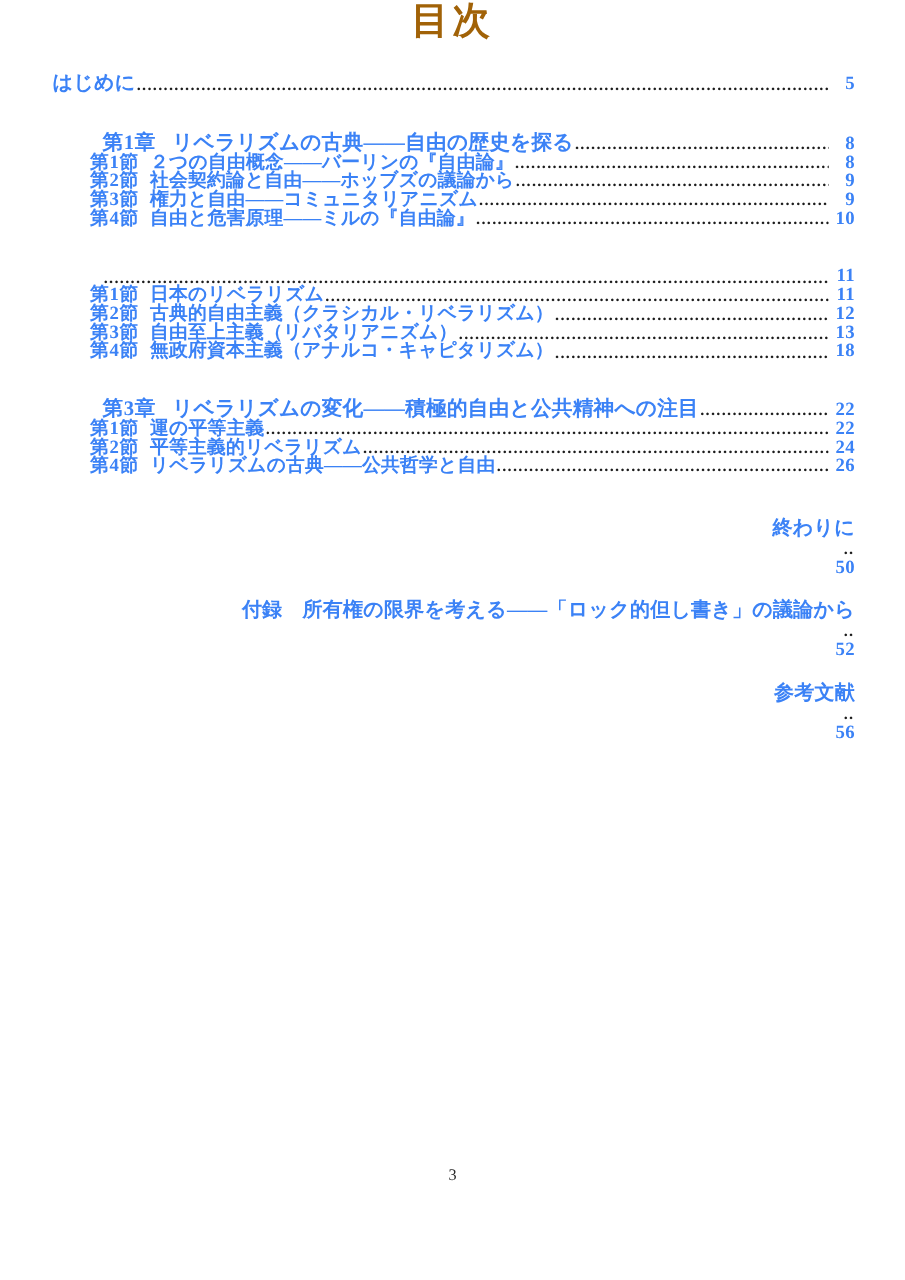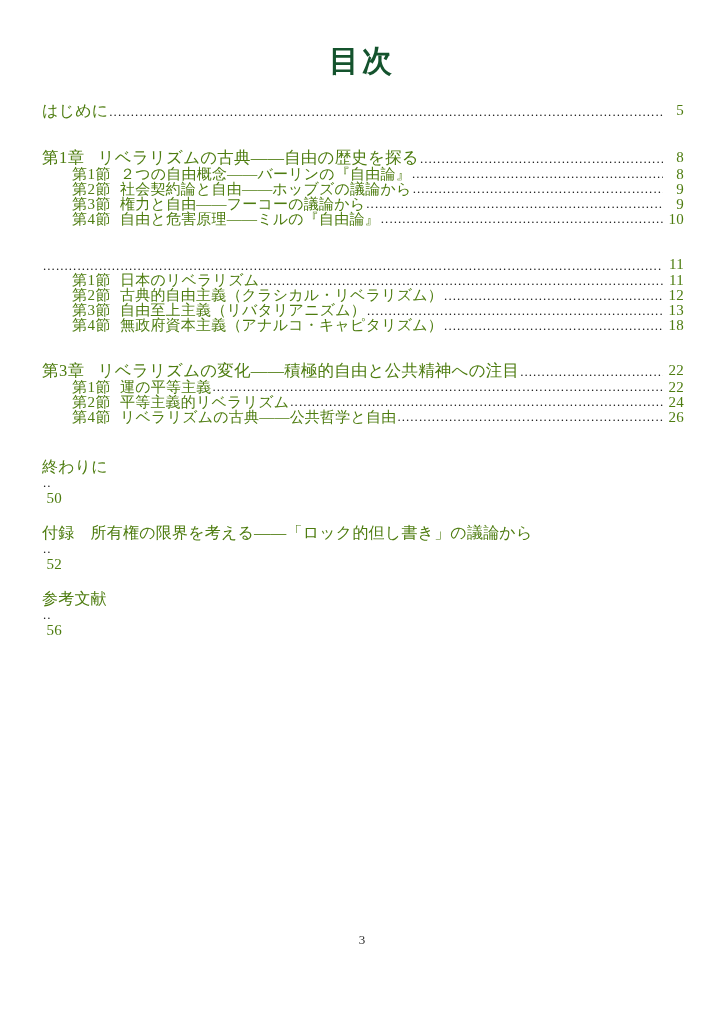--- a/index.html
+++ b/index.html
@@ -23,37 +23,36 @@
     padding: 0;
   }
 
   
   .toc-title {
     text-align: center;
     font-size: 30px;
     font-weight: bold;
     letter-spacing: 3px;
     margin: 0;
-    padding-top: 44px;
     line-height: 1.1;
-    color: #14532d;
+    color: #a16207;
   }
 
   
   .toc-body {
     margin-top: 26px;
     padding-left: 42px;
     padding-right: 40px;
   }
 
   .entry {
     display: flex;
-    align-items: flex-start;
-    font-weight: normal;
-    color: #4d7c0f;
+    align-items: flex-end;
+    font-weight: bold;
+    color: #3b82f6;
     white-space: nowrap;
   }
 
   .entry .label {
     flex: 0 0 auto;
     letter-spacing: 0.2px;
   }
 
   .entry .leader {
     flex: 1 1 auto;
@@ -87,20 +86,21 @@
   
   .lvl-front {
     font-size: 16px;
     line-height: 1;
     margin-bottom: 0;
   }
 
   .lvl-chapter {
     font-size: 16.5px;
     line-height: 1;
+    margin-left: 40px;
   }
 
   .lvl-section {
     font-size: 15px;
     line-height: 1;
     margin-left: 30px;
   }
 
   .lvl-back {
     font-size: 16px;
@@ -174,21 +174,21 @@
         <span class="pageno">8</span>
       </div>
 
       <div class="entry lvl-section section-row">
         <span class="label"><span class="num">第2節</span><span class="gap-sm"></span><span>社会契約論と自由——ホッブズの議論から</span></span>
         <span class="leader"></span>
         <span class="pageno">9</span>
       </div>
 
       <div class="entry lvl-section section-row">
-        <span class="label"><span class="num">第3節</span><span class="gap-sm"></span><span>権力と自由——フーコーの議論から</span></span>
+        <span class="label"><span class="num">第3節</span><span class="gap-sm"></span><span>権力と自由——コミュニタリアニズム</span></span>
         <span class="leader"></span>
         <span class="pageno">9</span>
       </div>
 
       <div class="entry lvl-section section-row">
         <span class="label"><span class="num">第4節</span><span class="gap-sm"></span><span>自由と危害原理——ミルの『自由論』</span></span>
         <span class="leader"></span>
         <span class="pageno">10</span>
       </div>
     </div>

